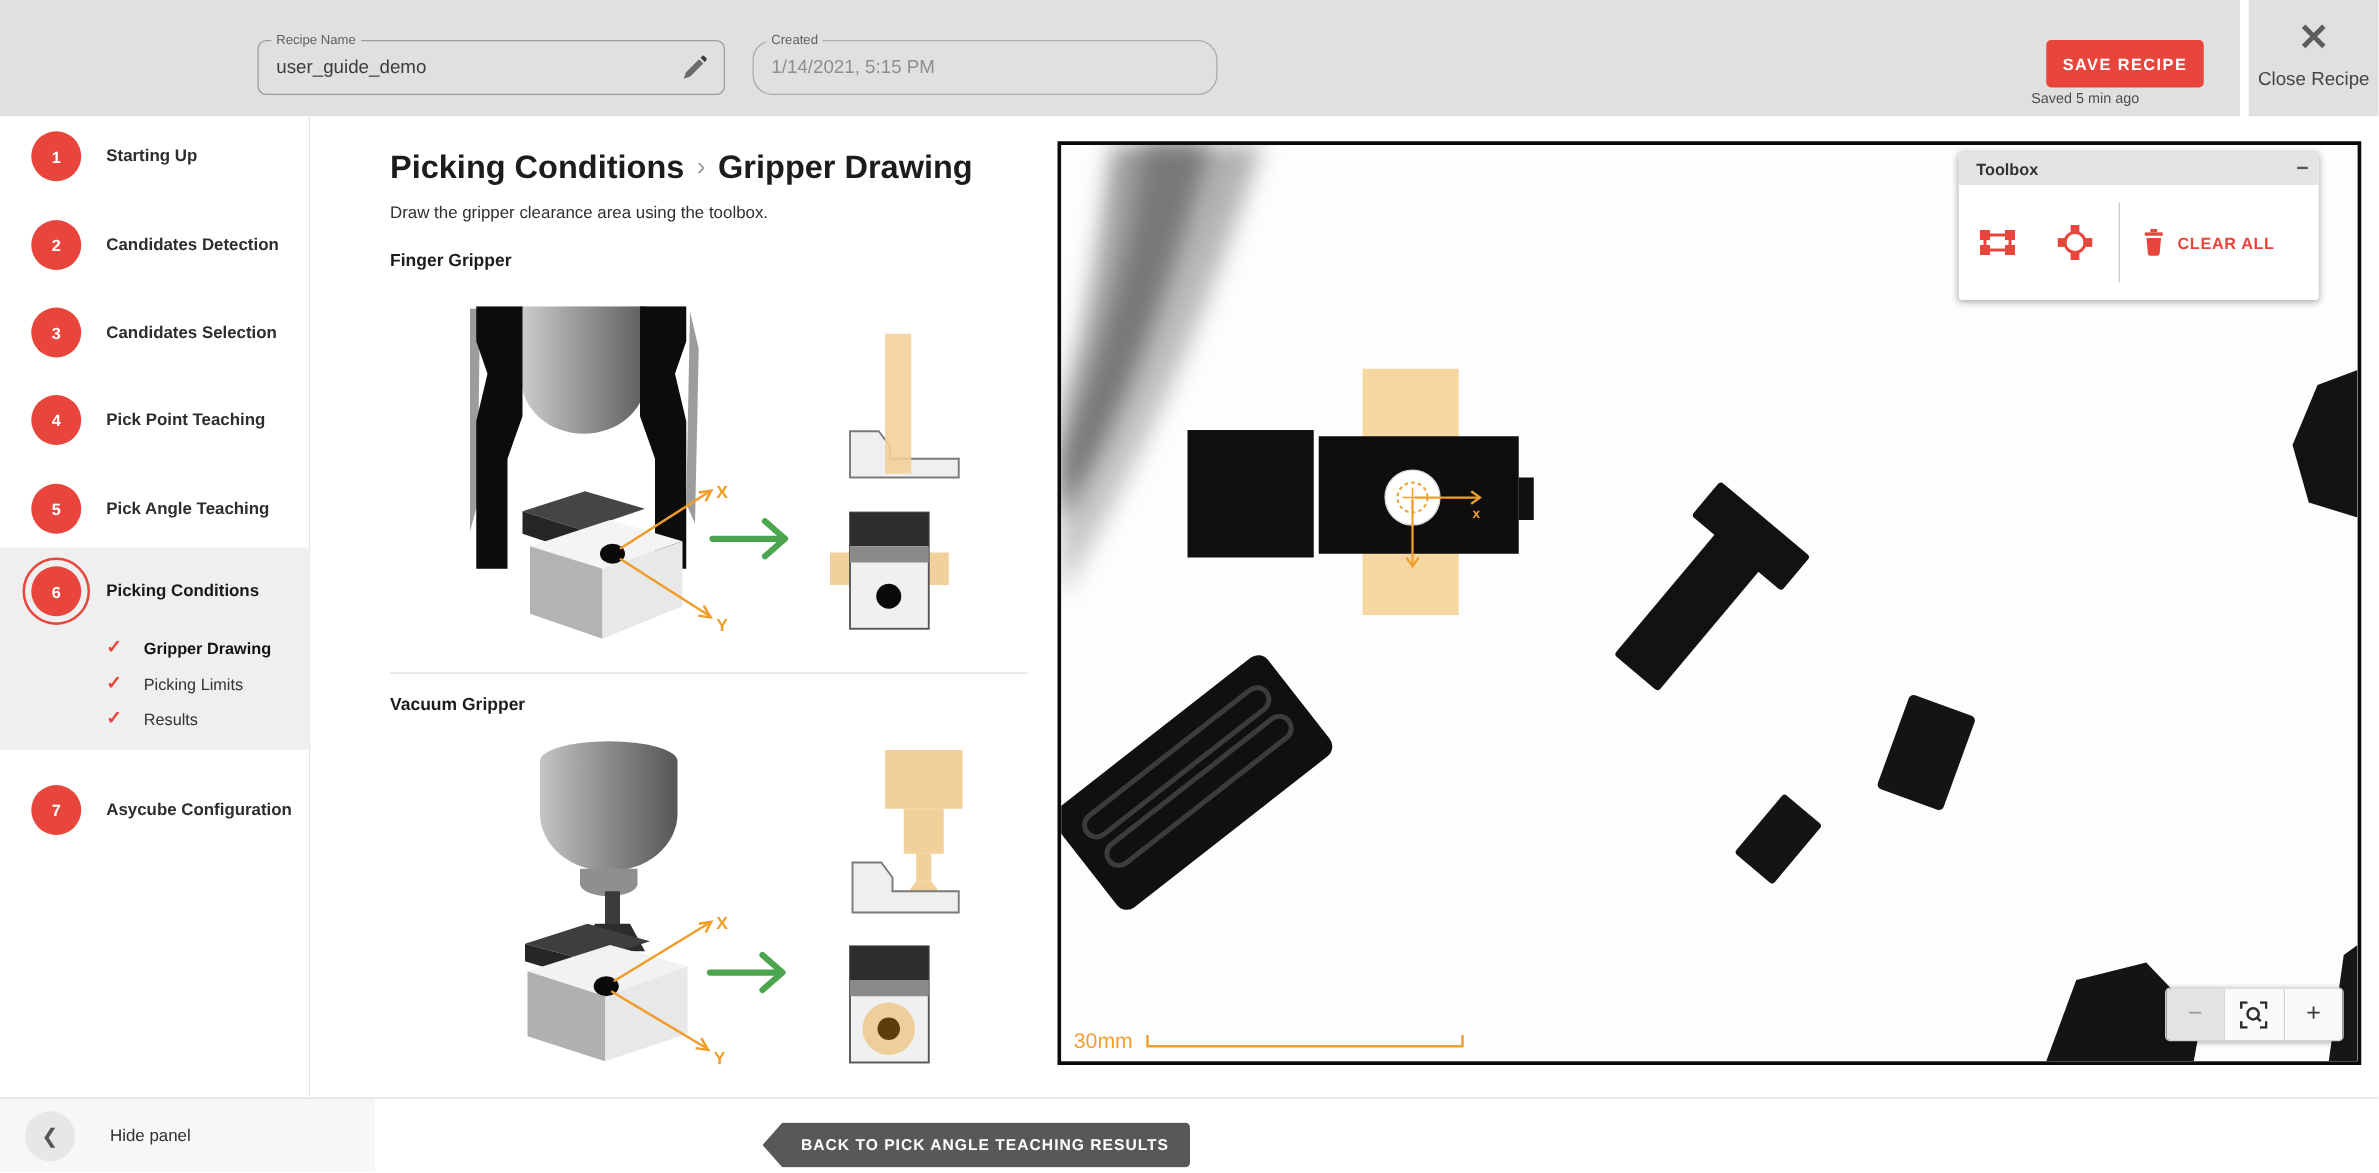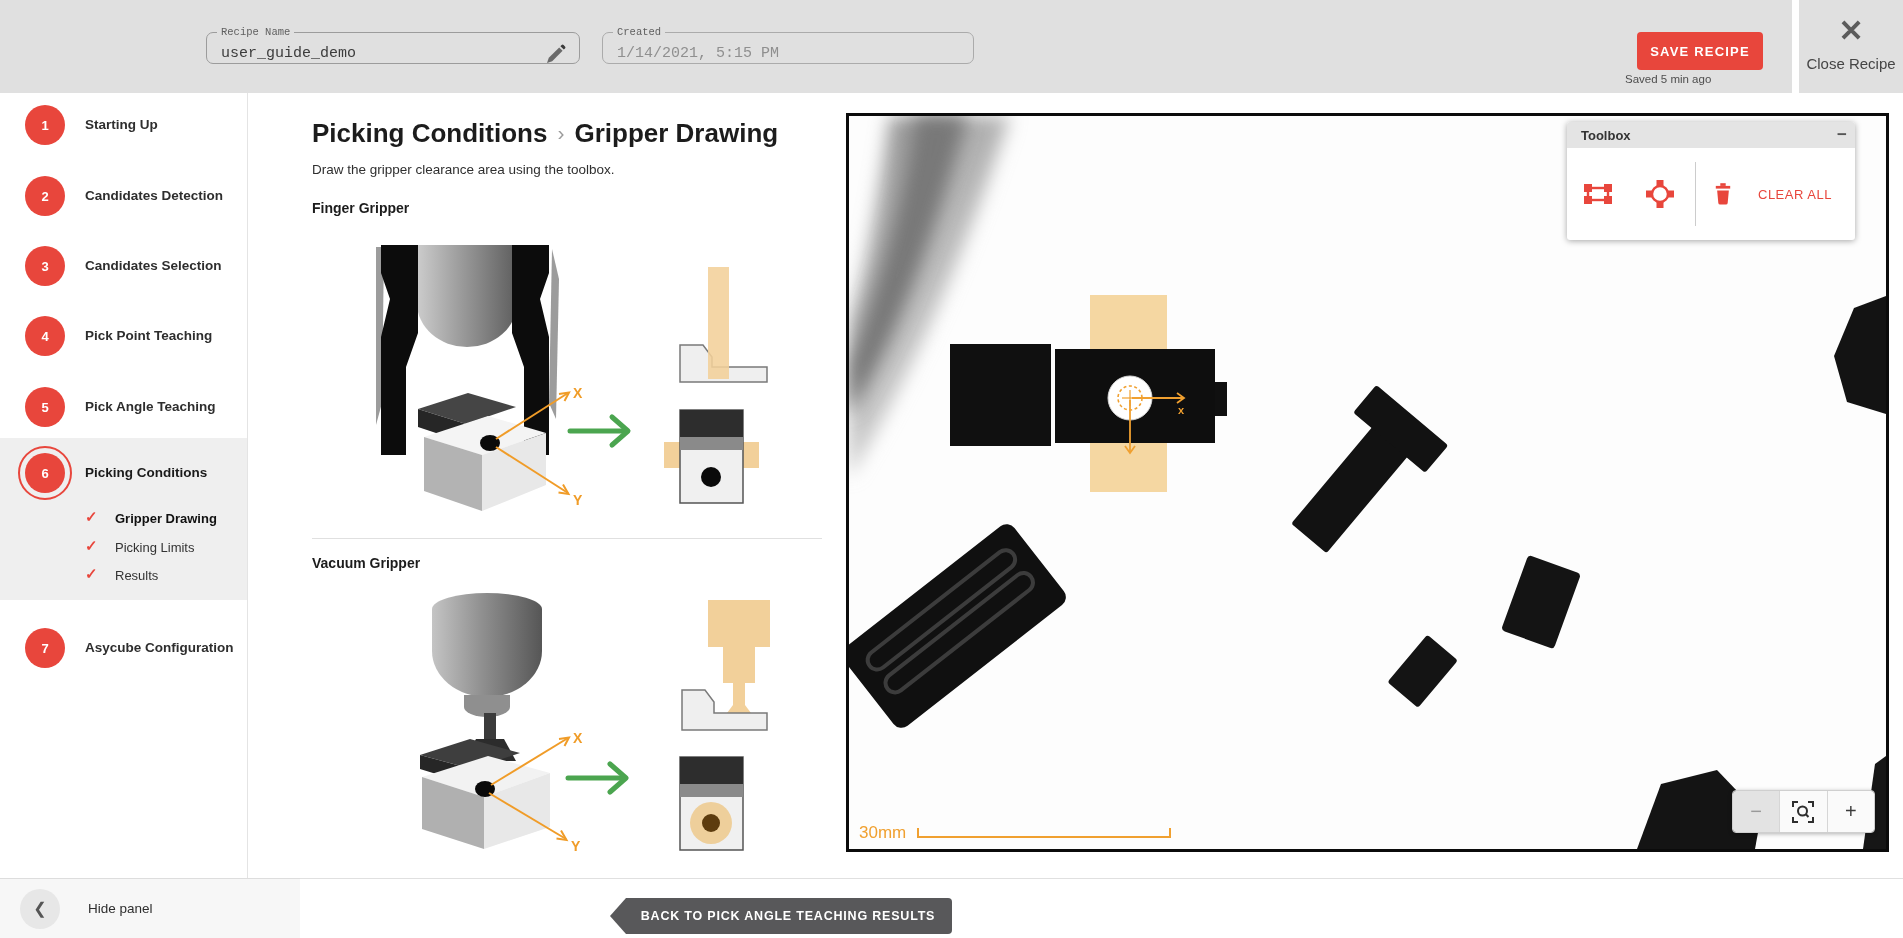--- a/index.html
+++ b/index.html
@@ -10,25 +10,25 @@
   .header{position:absolute;left:0;top:0;width:1792px;height:93px;background:#e0e0e0;}
   .close-panel{position:absolute;left:1799px;top:0;width:104px;height:93px;background:#e0e0e0;
                display:flex;flex-direction:column;align-items:center;justify-content:flex-start;cursor:pointer;}
   .close-x{font-size:30px;line-height:30px;color:#5c5c5c;margin-top:16px;font-weight:bold;}
   .close-label{font-size:15px;color:#454545;margin-top:9px;}
   .brand{position:absolute;left:38px;top:18px;width:120px;height:64px;}
   .brand-name{font-size:34px;font-weight:bold;color:#262626;letter-spacing:-1px;line-height:34px;}
   .brand-swoosh{position:absolute;left:34px;top:-4px;pointer-events:none;}
   .brand-sub{position:absolute;right:6px;top:36px;font-size:17px;font-weight:bold;color:#262626;}
   .brand-sub sup{font-size:11px;}
-  .field{position:absolute;top:32px;height:32px;border:1px solid #9c9c9c;border-radius:7px;box-sizing:border-box;font-family:Liberation Mono, monospace;}
+  .field{position:absolute;top:32px;height:44px;border:1px solid #9c9c9c;border-radius:7px;box-sizing:border-box;}
   .field-label{position:absolute;top:-7px;left:10px;font-size:10.5px;color:#5f5f5f;background:#e0e0e0;padding:0 4px;}
   .field-value{line-height:42px;padding-left:14px;font-size:15px;color:#3c3c3c;white-space:nowrap;}
   .field.recipe{left:206px;width:374px;}
-  .field.created{left:602px;width:372px;border-color:#ababab;}
+  .field.created{left:602px;width:372px;border-color:#ababab;border-radius:16px;}
   .field.created .field-value{color:#8f8f8f;}
   .pencil-btn{position:absolute;right:12px;top:10px;width:24px;height:24px;cursor:pointer;}
   .save-btn{position:absolute;left:1637px;top:32px;width:126px;height:38px;background:#e8463c;border:none;
             border-radius:4px;color:#fff;font-weight:bold;font-size:13px;letter-spacing:1.2px;
             font-family:"Liberation Sans",sans-serif;cursor:pointer;}
   .saved-status{position:absolute;left:1625px;top:73px;width:150px;font-size:11.5px;color:#4e4e4e;}
 
   
   .side-divider{position:absolute;left:247px;top:93px;width:1px;height:785px;background:#e4e4e4;}
   .active-bg{position:absolute;left:0;top:438px;width:247px;height:162px;background:#efefef;}
@@ -61,21 +61,21 @@
           box-sizing:border-box;background:#fff;}
   .toolbox{position:absolute;left:718px;top:6px;width:288px;height:118px;background:#fff;border-radius:3px;
            box-shadow:0 1px 6px rgba(0,0,0,0.35);}
   .toolbox-header{height:26px;background:#e4e4e4;border-radius:3px 3px 0 0;display:flex;align-items:center;}
   .toolbox-title{font-size:13px;font-weight:bold;color:#333;margin-left:14px;flex:1;}
   .toolbox-min{width:26px;text-align:center;font-size:17px;font-weight:bold;color:#555;cursor:pointer;line-height:26px;}
   .toolbox-body{height:92px;display:flex;align-items:center;}
   .tool-btn{width:62px;height:60px;display:flex;align-items:center;justify-content:center;cursor:pointer;}
   .tool-sep{width:1px;height:64px;background:#ccc;margin:0 4px;}
   .clear-all{display:flex;align-items:center;cursor:pointer;margin-left:14px;}
-  .clear-label{font-size:13px;font-weight:normal;color:#e8463c;letter-spacing:0.5px;margin-left:26px;text-align:center;}
+  .clear-label{font-size:13px;font-weight:bold;color:#e8463c;letter-spacing:0.5px;margin-left:10px;text-align:center;}
   .zoomctl{position:absolute;left:883px;top:674px;width:143px;height:43px;display:flex;border-radius:4px;
            overflow:hidden;box-shadow:0 1px 4px rgba(0,0,0,0.3);border:1px solid #cfcfcf;box-sizing:border-box;}
   .zbtn{flex:1;display:flex;align-items:center;justify-content:center;background:#fafafa;cursor:pointer;
         font-size:20px;color:#3a3a3a;border-right:1px solid #d6d6d6;}
   .zbtn:last-child{border-right:none;}
   .zbtn.dim{background:#e3e3e3;color:#9a9a9a;}
 
   
   .footer{position:absolute;left:300px;right:0;top:878px;bottom:0;background:#fff;border-top:1px solid #e0e0e0;}
   .back-btn{position:absolute;left:310px;top:19px;width:342px;height:36px;background:#58585a;color:#fff;

